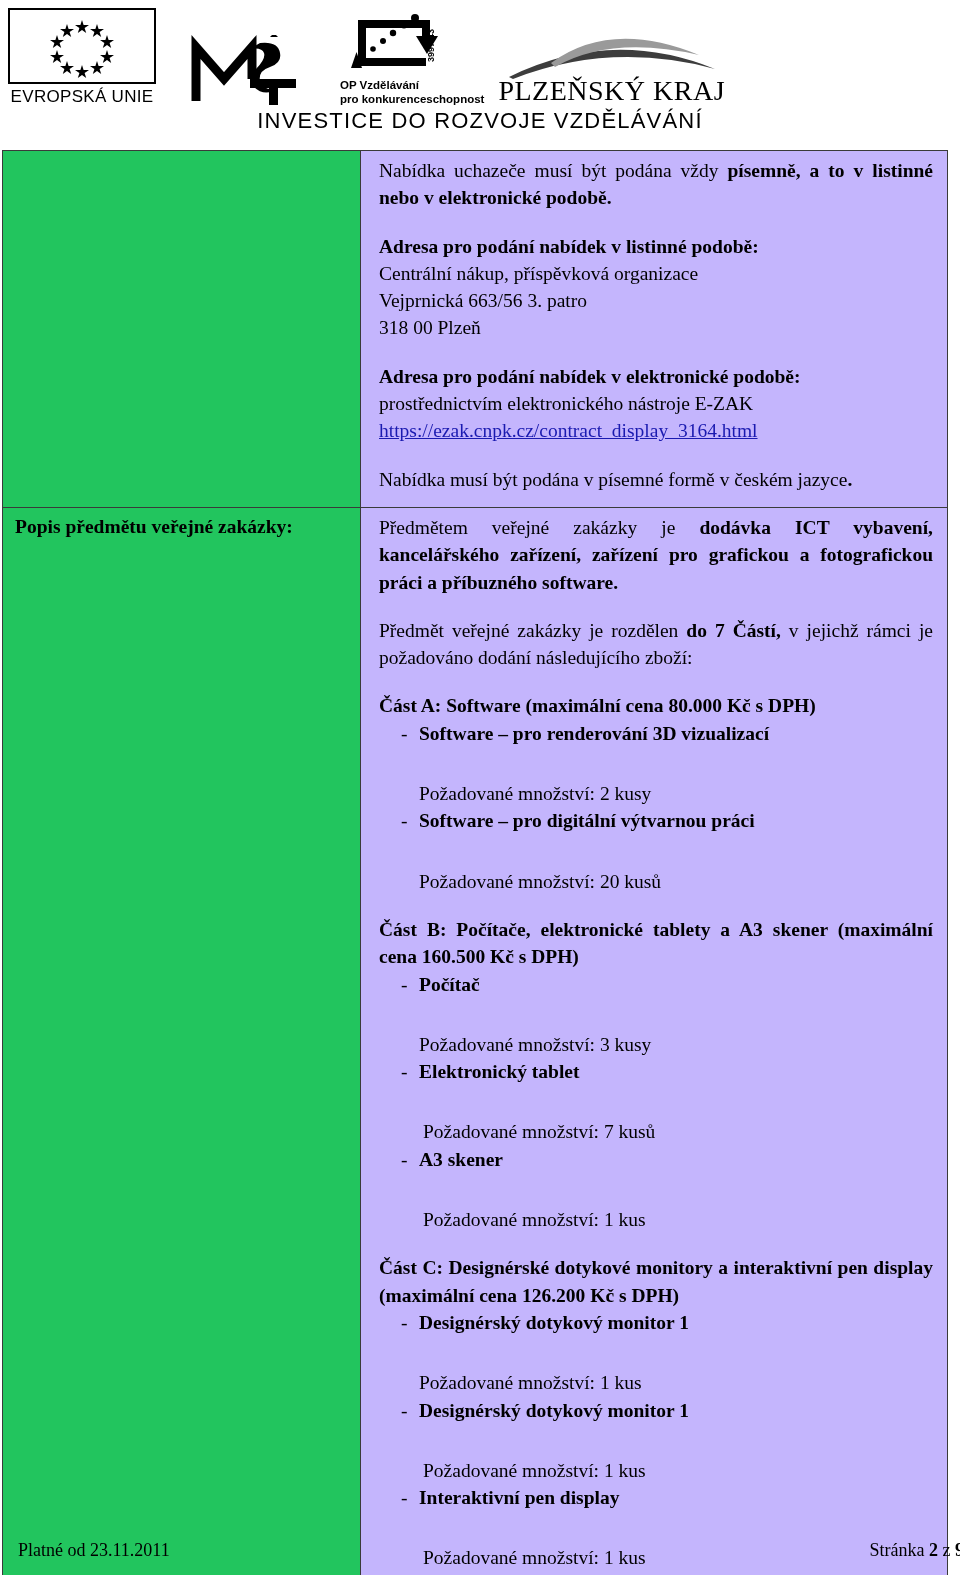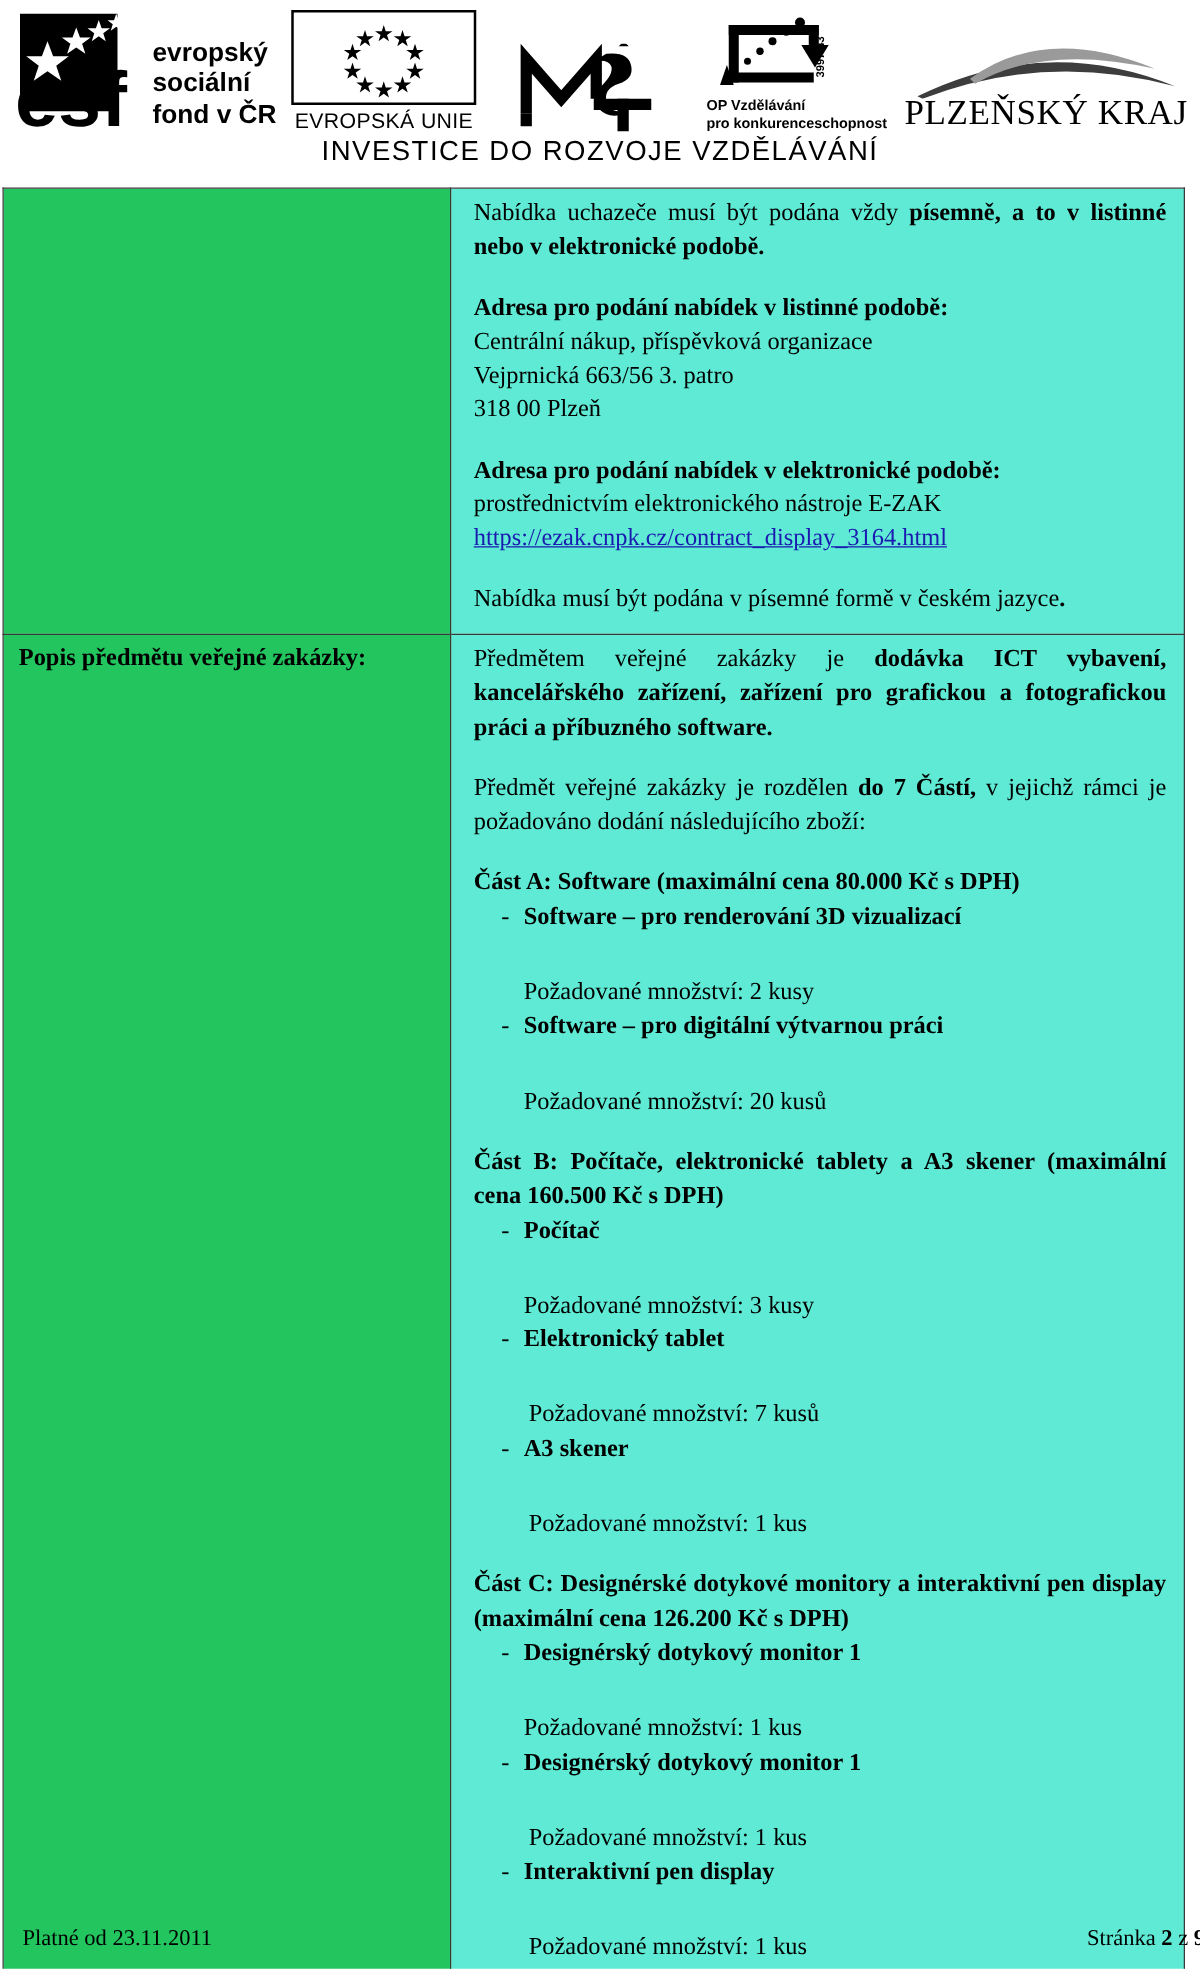--- a/index.html
+++ b/index.html
@@ -148,21 +148,21 @@
   }
   .col-label {
     width: 335px;
     background: #22c55e;
     padding: 6px 10px 10px 12px !important;
     font-weight: bold;
     font-size: 19.5px;
     line-height: 1.32;
   }
   .col-body {
-    background: #5eead4;
+    background: #c4b5fd;
     padding: 6px 14px 14px 18px !important;
     font-size: 19.5px;
     line-height: 1.40;
   }
 
   p { margin: 0; }
   .just { text-align: justify; }
   .b { font-weight: bold; }
   .gap { height: 21px; }
 
@@ -210,39 +210,20 @@
   }
   .footer .page-num { white-space: nowrap; }
   .footer .page-num b { font-weight: bold; }
 </style>
 </head>
 <body>
 
 <div class="logo-strip">
   <div class="logo-row">
 
-    <div class="esf">
-      <div class="esf-mark">
-        <svg width="112" height="100" viewBox="0 0 112 100">
-          <rect x="8" y="2" width="78" height="78" fill="#000"></rect>
-
-          <polygon fill="#fff" points="30,24 34.5,36 47,36 37,43.5 41,55.5 30,48 19,55.5 23,43.5 13,36 25.5,36"></polygon>
-          <polygon fill="#fff" points="53,13 56,21 64.5,21 57.7,26 60.3,34 53,29 45.7,34 48.3,26 41.5,21 50,21"></polygon>
-          <polygon fill="#fff" points="71,7 73.3,13.5 80,13.5 74.6,17.6 76.6,24 71,20 65.4,24 67.4,17.6 62,13.5 68.7,13.5"></polygon>
-          <polygon fill="#fff" points="85,2 86.8,7.2 92,7.2 87.8,10.4 89.4,15.6 85,12.4 80.6,15.6 82.2,10.4 78,7.2 83.2,7.2"></polygon>
-
-          <text x="4" y="92" font-family="Liberation Sans, sans-serif" font-size="62" font-weight="bold" fill="#000">esf</text>
-        </svg>
-      </div>
-      <div class="esf-words">
-        <div>evropský</div>
-        <div>sociální</div>
-        <div>fond v ČR</div>
-      </div>
-    </div>
 
     <div class="eu">
       <div class="eu-flag">
         <svg width="144" height="72" viewBox="0 0 144 72">
           <g fill="#000">
             <polygon points="72,10 73.6,15 79,15 74.6,18 76.2,23 72,20 67.8,23 69.4,18 65,15 70.4,15"></polygon>
             <polygon points="87,14 88.6,19 94,19 89.6,22 91.2,27 87,24 82.8,27 84.4,22 80,19 85.4,19"></polygon>
             <polygon points="97,25 98.6,30 104,30 99.6,33 101.2,38 97,35 92.8,38 94.4,33 90,30 95.4,30"></polygon>
             <polygon points="97,40 98.6,45 104,45 99.6,48 101.2,53 97,50 92.8,53 94.4,48 90,45 95.4,45"></polygon>
             <polygon points="87,51 88.6,56 94,56 89.6,59 91.2,64 87,61 82.8,64 84.4,59 80,56 85.4,56"></polygon>

